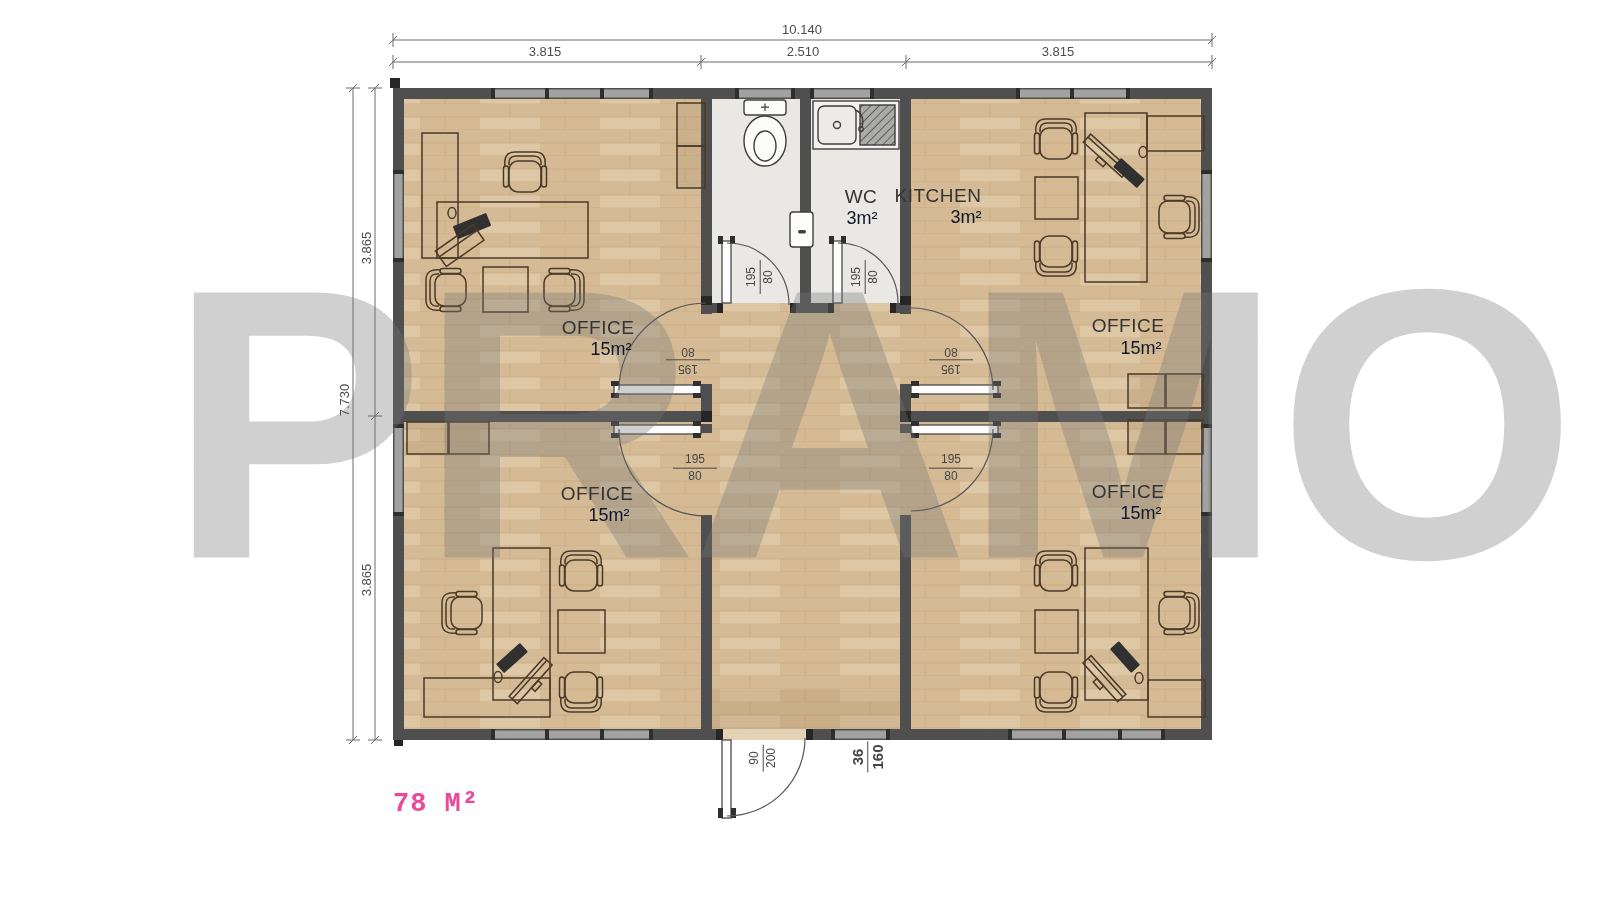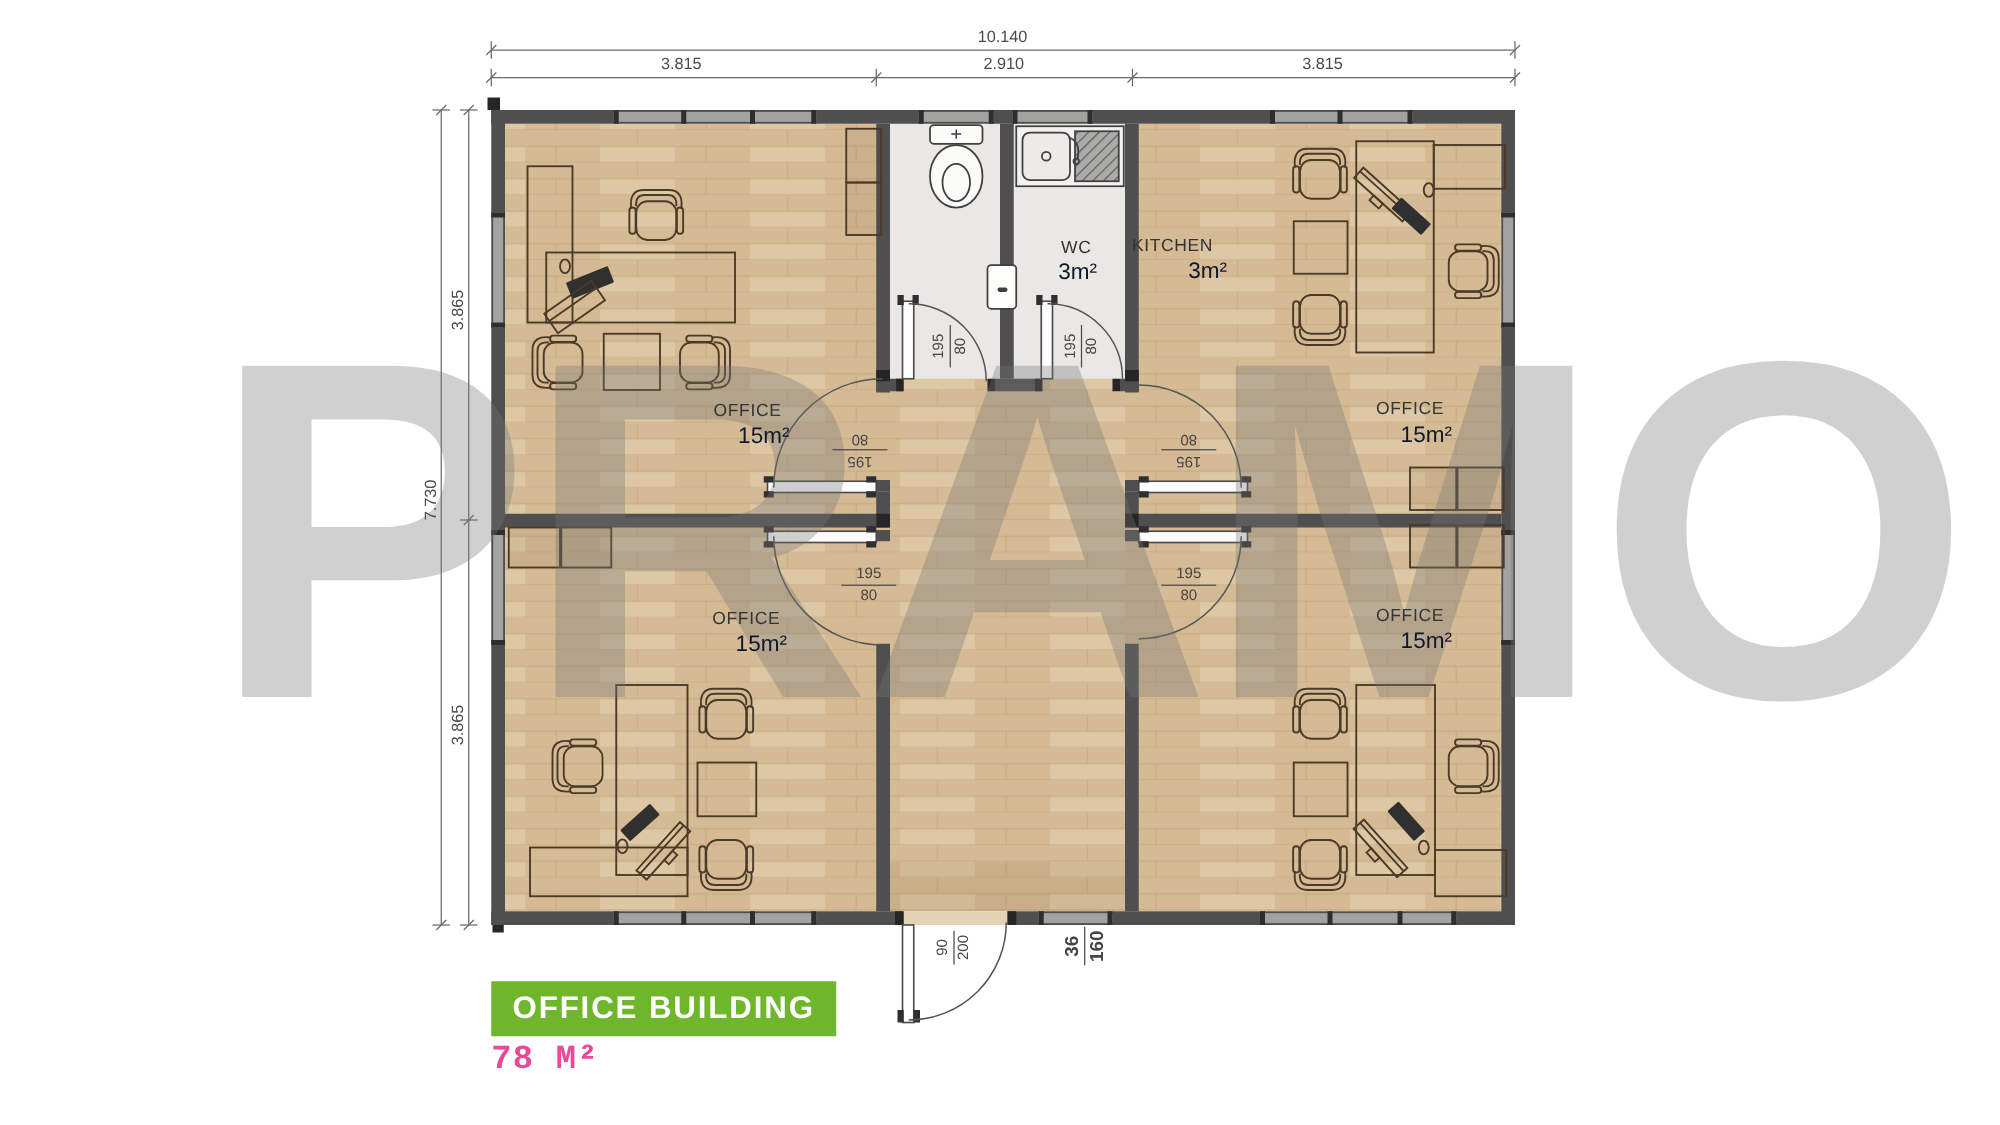--- a/index.html
+++ b/index.html
@@ -7,21 +7,21 @@
          font-family:"Liberation Sans",sans-serif;}
   .stage svg{position:absolute;left:0;top:0;z-index:1;}
   .wm{position:absolute;left:168px;top:424px;transform:translateY(-50%);
       font-size:385px;font-weight:bold;letter-spacing:-6px;line-height:1;
       color:rgba(118,118,118,.34);z-index:2;white-space:nowrap;user-select:none;}
   .lbl{position:absolute;z-index:3;transform:translate(-50%,-50%);white-space:nowrap;
        color:#3c3c3c;}
   .dim{font-size:13px;color:#4c4c4c;}
   .rot90{transform:translate(-50%,-50%) rotate(-90deg);}
   .rot180{transform:translate(-50%,-50%) rotate(180deg);}
-  .room-name{font-size:14px;letter-spacing:.5px;color:#343434;}
+  .room-name{font-size:19px;letter-spacing:.5px;color:#343434;}
   .room-area{font-size:18px;color:#0f172a;}
   .frac{display:inline-flex;flex-direction:column;align-items:center;z-index:3;
         font-size:12px;color:#454545;line-height:1.15;}
   .frac .ft{border-bottom:1px solid #4c4c4c;padding:0 7px 1px;}
   .frac .fb{padding-top:1px;}
   .frac-wide .ft{padding:0 12px 1px;}
   .frac-big{font-size:15px;font-weight:bold;}
   .titleblock{position:absolute;left:393px;top:785px;z-index:3;}
   .banner{display:inline-block;background:#70b62c;padding:7px 17px 8px;}
   .banner span{color:#fff;font-size:25px;font-weight:bold;letter-spacing:1.5px;}
@@ -308,21 +308,21 @@
         <line x1="371" y1="420" x2="379" y2="412"></line>
     <line x1="368" y1="740" x2="382" y2="740"></line>
         <line x1="371" y1="744" x2="379" y2="736"></line>
   </g>
 </svg>
 
 <div class="wm">PRAMO</div>
 
 <div class="lbl dim" style="left:802px;top:29px;text-align:center;">10.140</div>
 <div class="lbl dim" style="left:545px;top:51px;">3.815</div>
-<div class="lbl dim" style="left:803px;top:51px;">2.910</div>
+<div class="lbl dim" style="left:803px;top:51px;">2.510</div>
 <div class="lbl dim" style="left:1058px;top:51px;">3.815</div>
 <div class="lbl dim rot90" style="left:344px;top:400px;">7.730</div>
 <div class="lbl dim rot90" style="left:366px;top:248px;">3.865</div>
 <div class="lbl dim rot90" style="left:366px;top:580px;">3.865</div>
 
 <div class="lbl room-name" style="left:598px;top:328px;">OFFICE</div>
 <div class="lbl room-area" style="left:611px;top:349px;">15m²</div>
 <div class="lbl room-name" style="left:1128px;top:326px;">OFFICE</div>
 <div class="lbl room-area" style="left:1141px;top:348px;">15m²</div>
 <div class="lbl room-name" style="left:597px;top:494px;">OFFICE</div>
@@ -361,19 +361,16 @@
 <div class="lbl frac rot90" style="left:763px;top:758px;">
   <span class="ft">90</span>
   <span class="fb">200</span>
 </div>
 <div class="lbl frac frac-big rot90" style="left:868px;top:757px;">
   <span class="ft">36</span>
   <span class="fb">160</span>
 </div>
 
 <div class="titleblock">
-  <div class="banner">
-    <span>OFFICE BUILDING</span>
-  </div>
   <div class="area-line">78 M²</div>
 </div>
 
 </div>
 
 </body></html>

